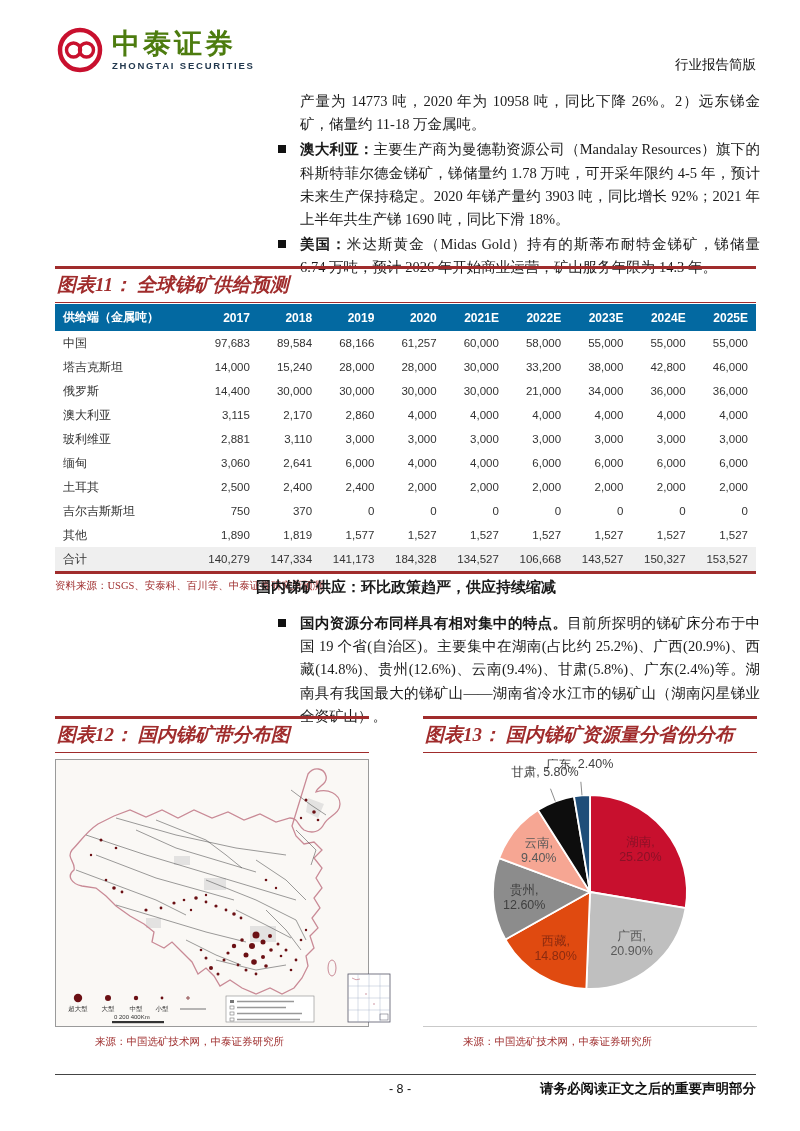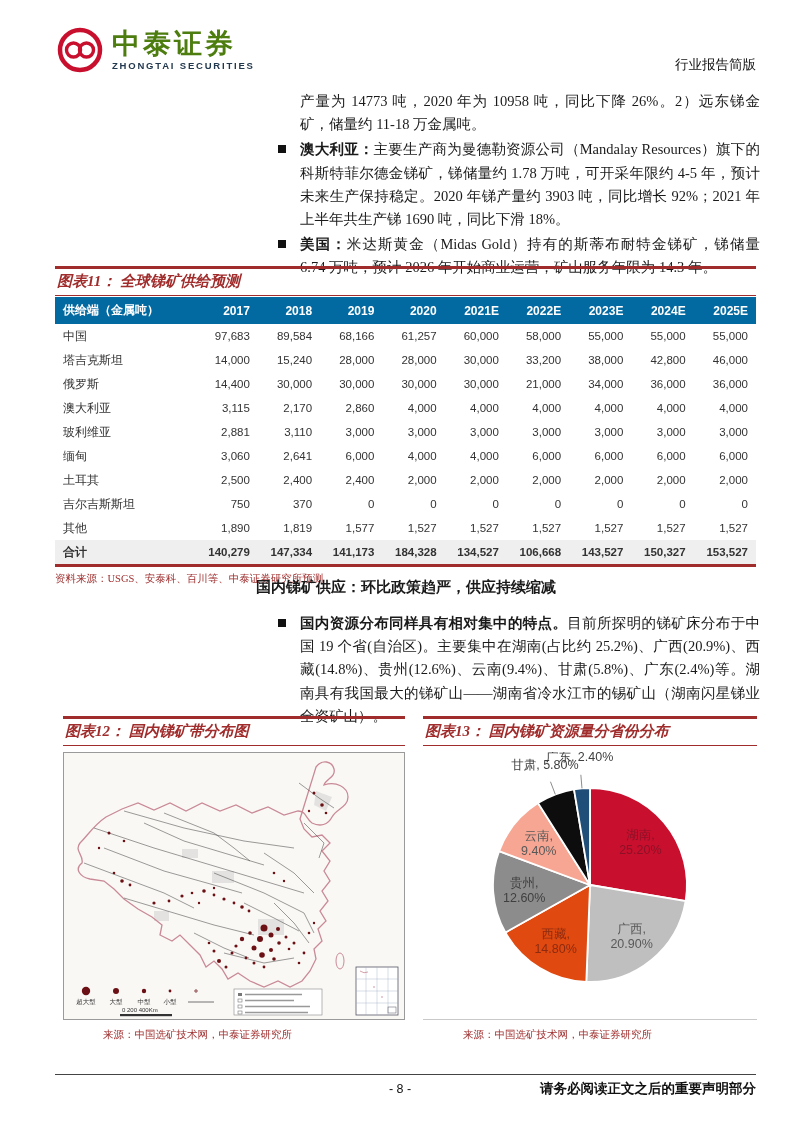--- a/index.html
+++ b/index.html
@@ -16,40 +16,40 @@
 
   
   .intro { position:absolute; left:278px; top:90px; width:482px; font-size:14.5px; line-height:1.6; }
   .para { position:relative; padding-left:22px; margin-bottom:2px; text-align:justify; }
   .para.nobullet { }
   .bullet-sq { position:absolute; left:0; top:7px; width:8px; height:8px; background:#111; }
   .lead-bold { font-weight:700; }
 
   
   .fig-title-wrap { border-top:3px solid #A02C2C; border-bottom:1.5px solid #A02C2C; padding:3px 2px 4px 2px; }
-  .fig-title { font-size:15px; font-weight:700; font-style:italic; color:#A02C2C; }
+  .fig-title { font-size:19px; font-weight:700; font-style:italic; color:#A02C2C; }
 
   
   .tablewrap { position:absolute; left:55px; top:266px; width:701px; }
   table.supply { width:100%; border-collapse:collapse; margin-top:1px; }
   table.supply th { background:#0369a1; color:#fff; font-size:12px; font-weight:700; padding:5px 8px 5px 0; text-align:right; font-family:"Liberation Sans","DejaVu Sans",sans-serif; }
   table.supply th.lbl { text-align:left; padding-left:8px; font-family:"Liberation Serif","DejaVu Serif",serif; }
   table.supply td { font-size:11.5px; color:#333; padding:3.5px 8px 3.5px 0; text-align:right; font-family:"Liberation Sans","DejaVu Sans",sans-serif; }
   table.supply td.lbl { text-align:left; padding-left:8px; font-size:12px; font-family:"Liberation Serif","DejaVu Serif",serif; }
-  table.supply tr.total td { background:#EFEFEF; font-weight:700; }
+  table.supply tr.total td { background:#EFEFEF; font-weight:400; }
   table.supply { border-bottom:3px solid #A02C2C; }
   .tbl-source { font-size:10.5px; color:#A03030; margin-top:5px; }
 
   
   .sec-heading { position:absolute; left:256px; top:578px; width:504px; font-size:15px; font-weight:700; }
   .sec-bullet { position:absolute; left:278px; top:612px; width:482px; font-size:14.5px; line-height:1.6; }
 
   
   .panel { position:absolute; top:716px; }
-  .panel-left { left:63px; width:342px; }
+  .panel-left { left:55px; width:314px; }
   .panel-right { left:423px; width:334px; }
   .figbox { margin-top:6px; height:268px; }
   .mapbox { border:1px solid #9a9a9a; background:#FAF8F5; }
   .piebox { border-bottom:1px solid #c9c9c9; }
   .fig-source { font-size:10.5px; color:#A03030; margin-top:8px;margin-left:40px; }
 
   
   .footer-rule { position:absolute; left:55px; top:1074px; width:701px; border-top:1.5px solid #444; }
   .page-num { position:absolute; left:0; right:0; top:1082px; text-align:center; font-size:12.5px; color:#111; font-family:"Liberation Sans","DejaVu Sans",sans-serif; }
   .footer-disc { position:absolute; right:44px; top:1080px; font-size:13.5px; font-weight:700; color:#111; }

